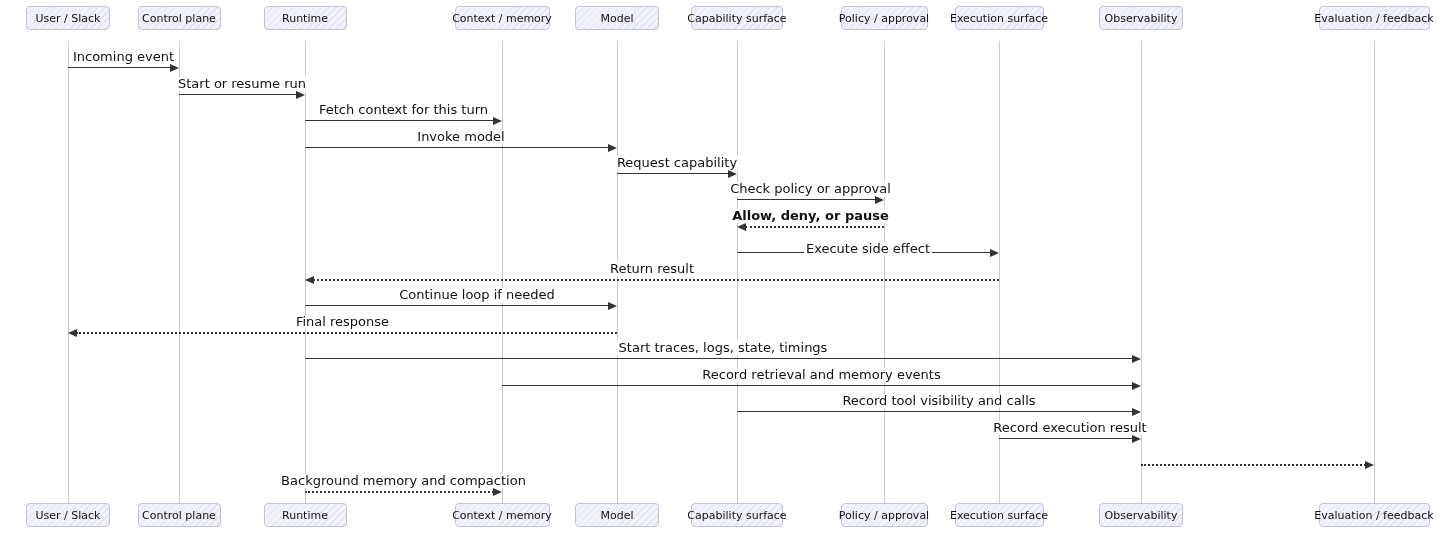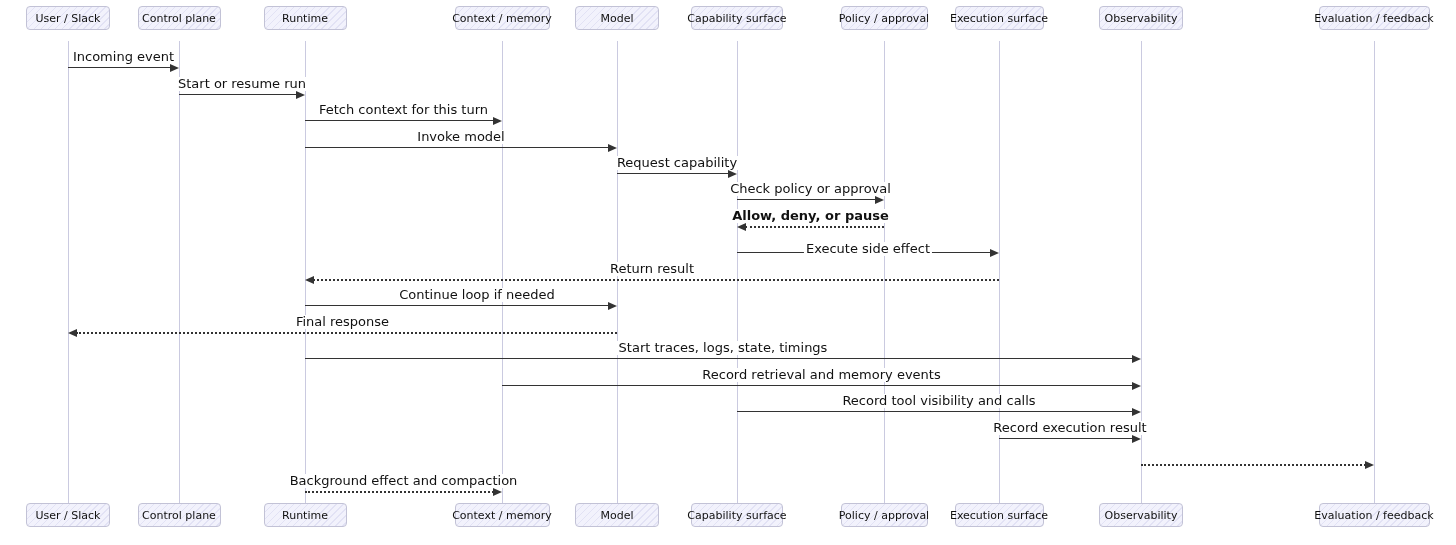--- a/index.html
+++ b/index.html
@@ -190,14 +190,14 @@
     <div class="msg-line solid" style="left: 737px; width: 396px; top: 411px;"></div>
     <div class="arrowhead right" style="top: 407.5px; left: 1132px;"></div>
     <div class="msg-label" style="left: 939px; top: 394px;">Record tool visibility and calls</div>
     <div class="msg-line solid" style="left: 999px; width: 134px; top: 438px;"></div>
     <div class="arrowhead right" style="top: 434.5px; left: 1132px;"></div>
     <div class="msg-label" style="left: 1070px; top: 421px;">Record execution result</div>
     <div class="msg-line dashed" style="left: 1141px; width: 225px; top: 464px;"></div>
     <div class="arrowhead right" style="top: 460.5px; left: 1365px;"></div>
     <div class="msg-line dashed" style="left: 305px; width: 189px; top: 491px;"></div>
     <div class="arrowhead right" style="top: 487.5px; left: 493px;"></div>
-    <div class="msg-label" style="left: 403.5px; top: 474px;">Background effect and compaction</div>
+    <div class="msg-label" style="left: 403.5px; top: 474px;">Background memory and compaction</div>
   </div>
 
 </body></html>

